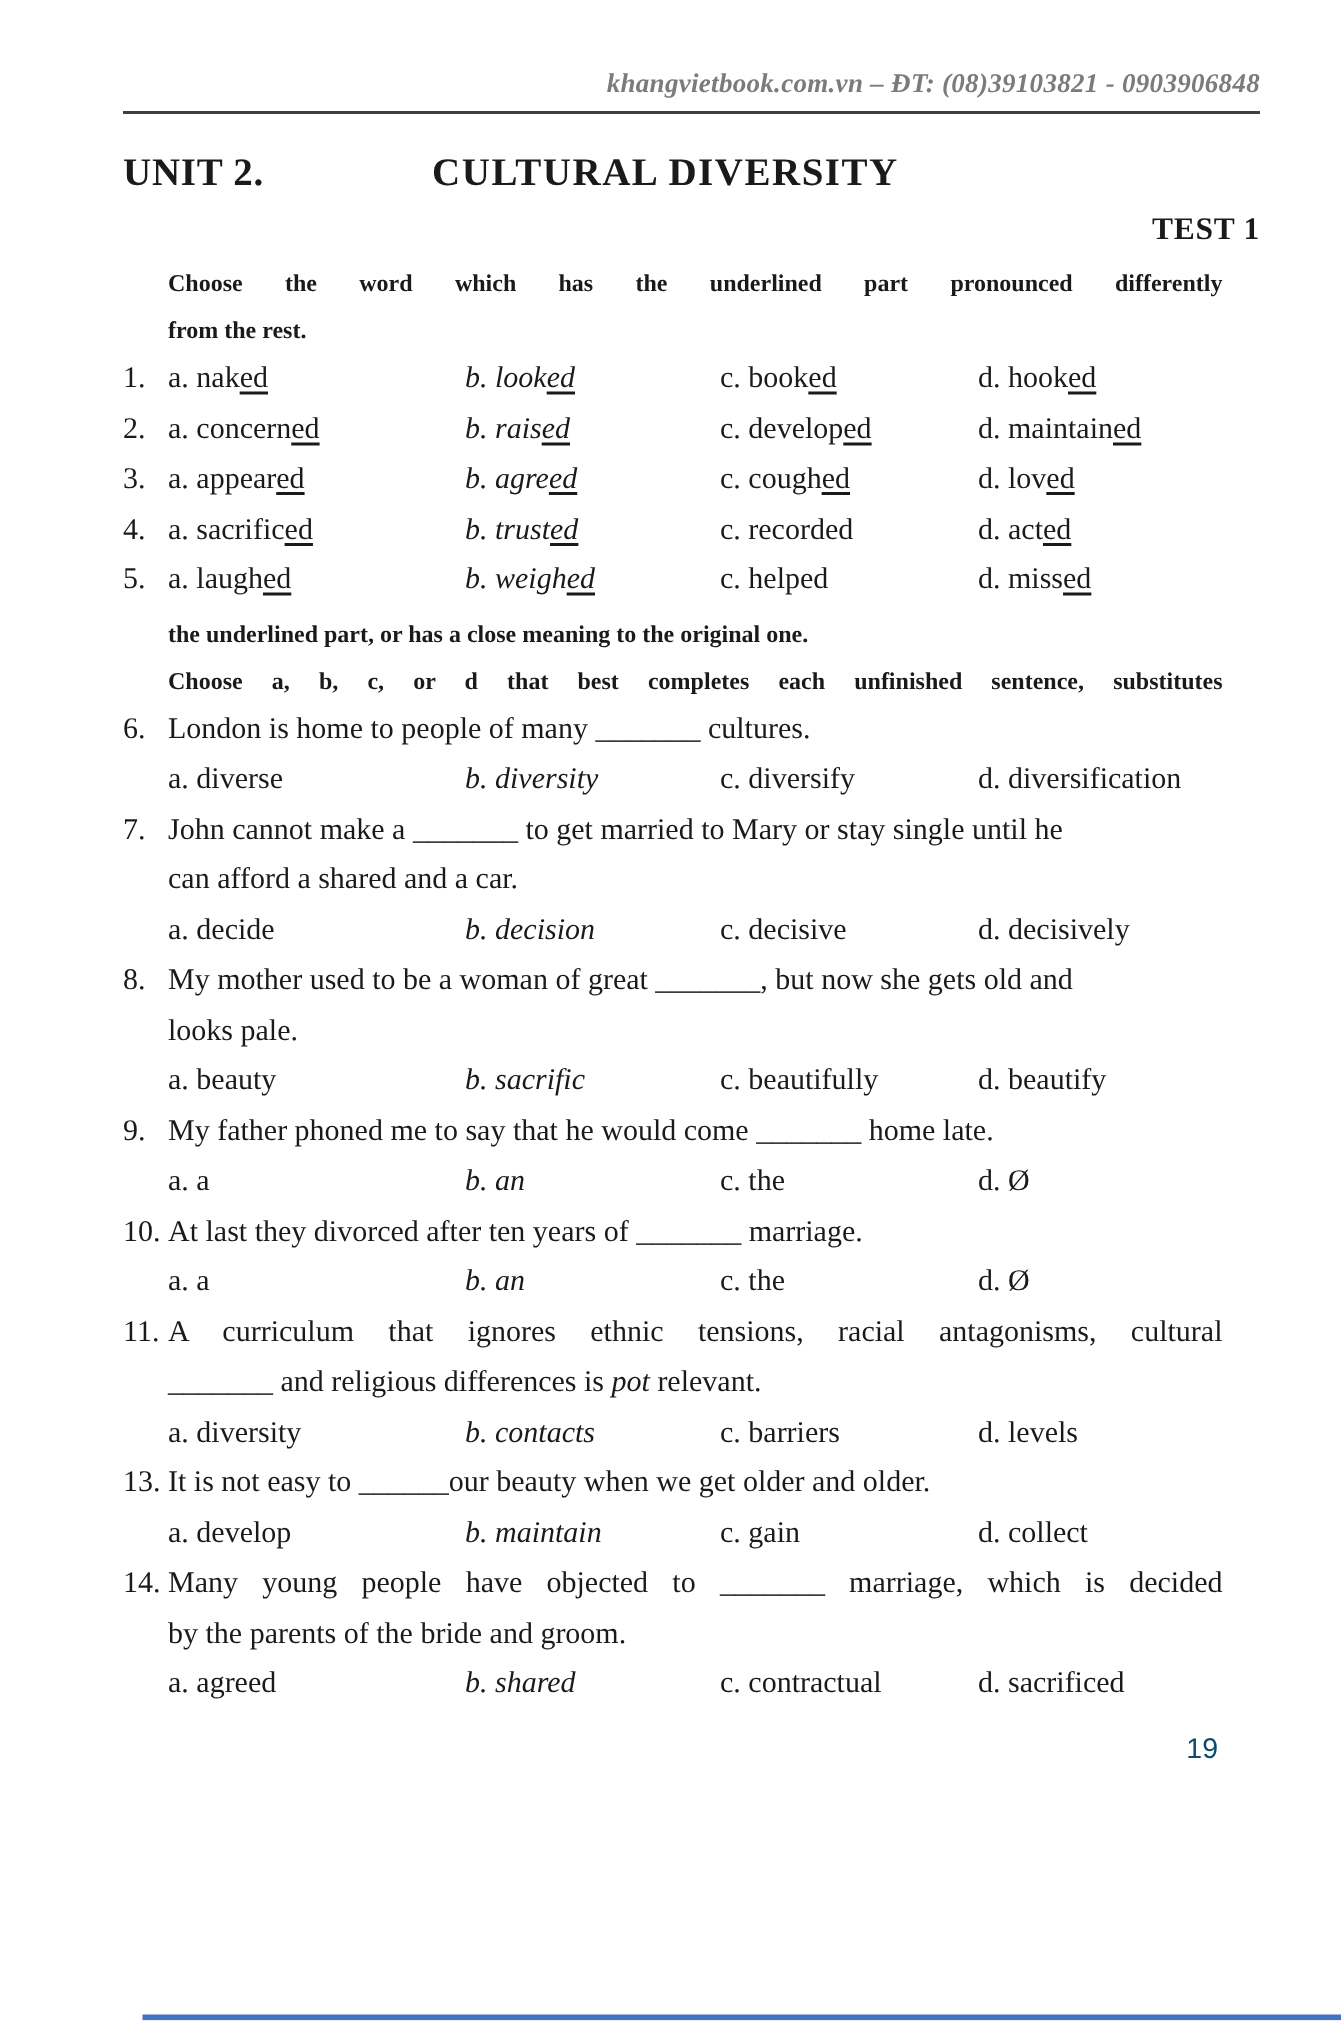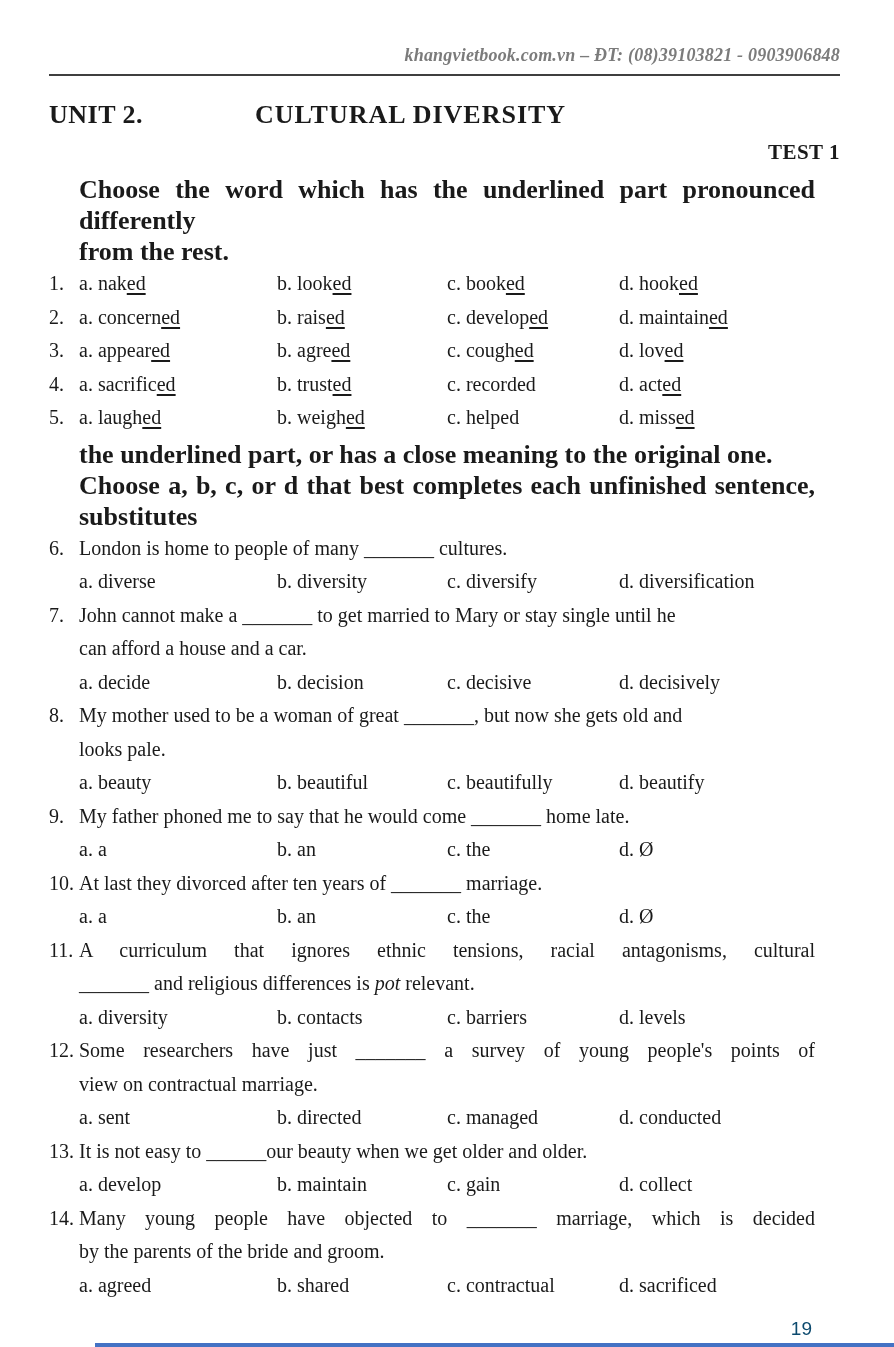--- a/index.html
+++ b/index.html
@@ -4,21 +4,21 @@
 <style>
   html,body{margin:0;padding:0;background:#ffffff;}
   .page{
     position:relative;
     width:894px;height:1347px;
     background:#ffffff;
     overflow:hidden;
     font-family:"Liberation Serif", serif;
     color:#1a1a1a;
   }
-  .content{padding:0 54px 0 49px;margin-top:20px;}
+  .content{padding:0 54px 0 82px;margin-top:20px;}
 
   
   .site-header{
     margin-top:44px;
     text-align:right;
     font-style:italic;
     font-weight:bold;
     font-size:18px;
     line-height:22px;
     color:#7b7b7b;
@@ -50,37 +50,37 @@
     line-height:28px;
     letter-spacing:.5px;
   }
 
   
   .instr{margin-top:8px;font-weight:bold;}
   .instr2{margin-top:4px;}
   .instr-line{
     padding-left:30px;
     margin-right:25px;
-    font-size:26px;
+    font-size:16px;
     line-height:31px;
   }
   .jl{text-align:justify;text-align-last:justify;}
 
   
   .qrow{
     position:relative;
     padding-left:30px;
     font-size:20px;
     line-height:33.5px;
     white-space:nowrap;
   }
   .qnum{position:absolute;left:0;top:0;}
   .cell{display:inline-block;vertical-align:top;}
   .c0{width:198px;}
-  .c1{width:170px;}
+  .c1{width:170px;font-style:italic;}
   .c2{width:172px;}
   .c3{width:auto;}
   .und{text-decoration:underline;text-underline-offset:3px;text-decoration-thickness:1.5px;}
 
   
   .qblock{}
   .qline{
     position:relative;
     padding-left:30px;
     margin-right:25px;
@@ -139,45 +139,40 @@
       <div class="instr-line jl">Choose a, b, c, or d that best completes each unfinished sentence, substitutes</div>
     </div>
 
     <div>
         <div class="qblock">
           <div class="qline"><span class="qnum">6.</span>London is home to people of many _______ cultures.</div>
           <div class="qrow orow"><span class="cell c0">a. diverse</span><span class="cell c1">b. diversity</span><span class="cell c2">c. diversify</span><span class="cell c3">d. diversification</span></div>
         </div>
         <div class="qblock">
           <div class="qline"><span class="qnum">7.</span>John cannot make a _______ to get married to Mary or stay single until he</div>
-          <div class="qline">can afford a house and a car.</div>
+          <div class="qline">can afford a shared and a car.</div>
           <div class="qrow orow"><span class="cell c0">a. decide</span><span class="cell c1">b. decision</span><span class="cell c2">c. decisive</span><span class="cell c3">d. decisively</span></div>
         </div>
         <div class="qblock">
           <div class="qline"><span class="qnum">8.</span>My mother used to be a woman of great _______, but now she gets old and</div>
           <div class="qline">looks pale.</div>
-          <div class="qrow orow"><span class="cell c0">a. beauty</span><span class="cell c1">b. beautiful</span><span class="cell c2">c. beautifully</span><span class="cell c3">d. beautify</span></div>
+          <div class="qrow orow"><span class="cell c0">a. beauty</span><span class="cell c1">b. sacrific</span><span class="cell c2">c. beautifully</span><span class="cell c3">d. beautify</span></div>
         </div>
         <div class="qblock">
           <div class="qline"><span class="qnum">9.</span>My father phoned me to say that he would come _______ home late.</div>
           <div class="qrow orow"><span class="cell c0">a. a</span><span class="cell c1">b. an</span><span class="cell c2">c. the</span><span class="cell c3">d. Ø</span></div>
         </div>
         <div class="qblock">
           <div class="qline"><span class="qnum">10.</span>At last they divorced after ten years of _______ marriage.</div>
           <div class="qrow orow"><span class="cell c0">a. a</span><span class="cell c1">b. an</span><span class="cell c2">c. the</span><span class="cell c3">d. Ø</span></div>
         </div>
         <div class="qblock">
           <div class="qline jl"><span class="qnum">11.</span>A curriculum that ignores ethnic tensions, racial antagonisms, cultural</div>
           <div class="qline">_______ and religious differences is <i>pot</i> relevant.</div>
           <div class="qrow orow"><span class="cell c0">a. diversity</span><span class="cell c1">b. contacts</span><span class="cell c2">c. barriers</span><span class="cell c3">d. levels</span></div>
-        </div>
-        <div class="qblock">
-          <div class="qline jl"><span class="qnum">12.</span>Some researchers have just _______ a survey of young people's points of</div>
-          <div class="qline">view on contractual marriage.</div>
-          <div class="qrow orow"><span class="cell c0">a. sent</span><span class="cell c1">b. directed</span><span class="cell c2">c. managed</span><span class="cell c3">d. conducted</span></div>
         </div>
         <div class="qblock">
           <div class="qline"><span class="qnum">13.</span>It is not easy to ______our beauty when we get older and older.</div>
           <div class="qrow orow"><span class="cell c0">a. develop</span><span class="cell c1">b. maintain</span><span class="cell c2">c. gain</span><span class="cell c3">d. collect</span></div>
         </div>
         <div class="qblock">
           <div class="qline jl"><span class="qnum">14.</span>Many young people have objected to _______ marriage, which is decided</div>
           <div class="qline">by the parents of the bride and groom.</div>
           <div class="qrow orow"><span class="cell c0">a. agreed</span><span class="cell c1">b. shared</span><span class="cell c2">c. contractual</span><span class="cell c3">d. sacrificed</span></div>
         </div>

